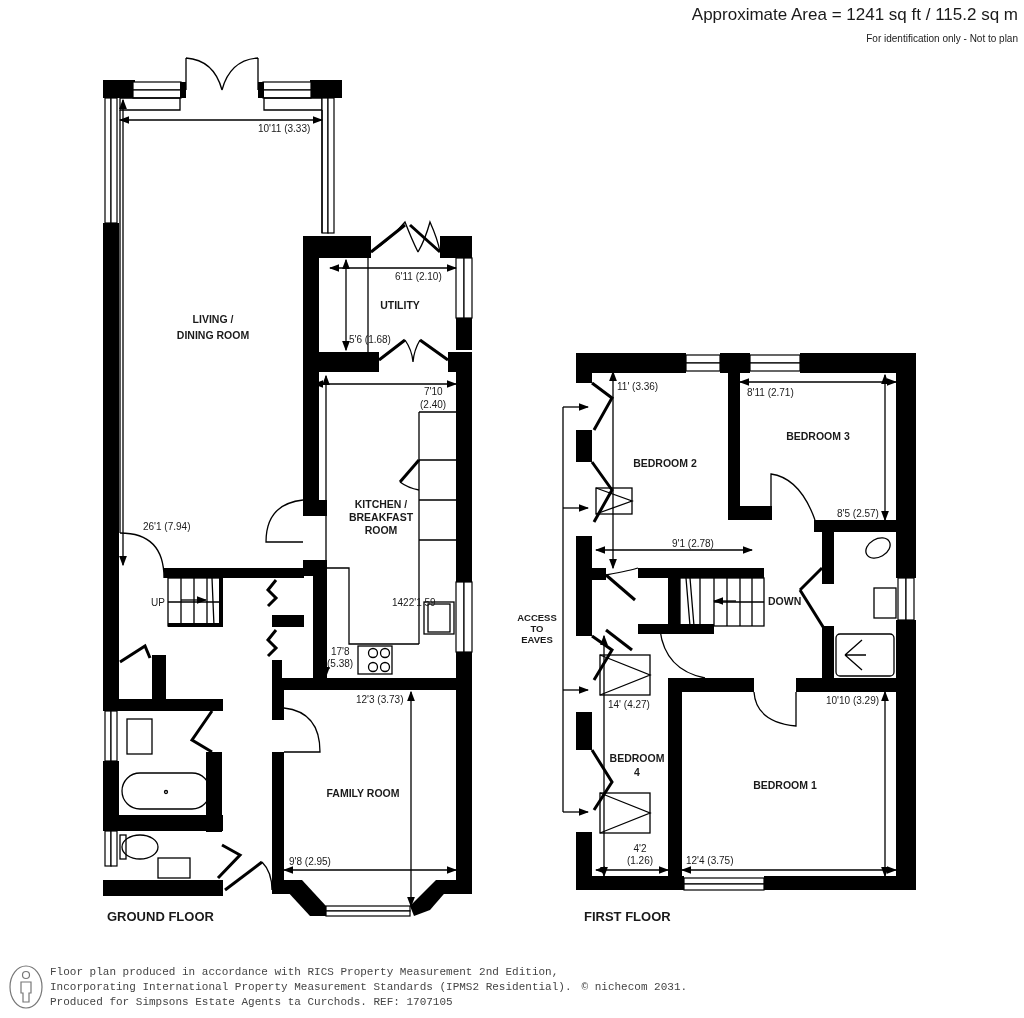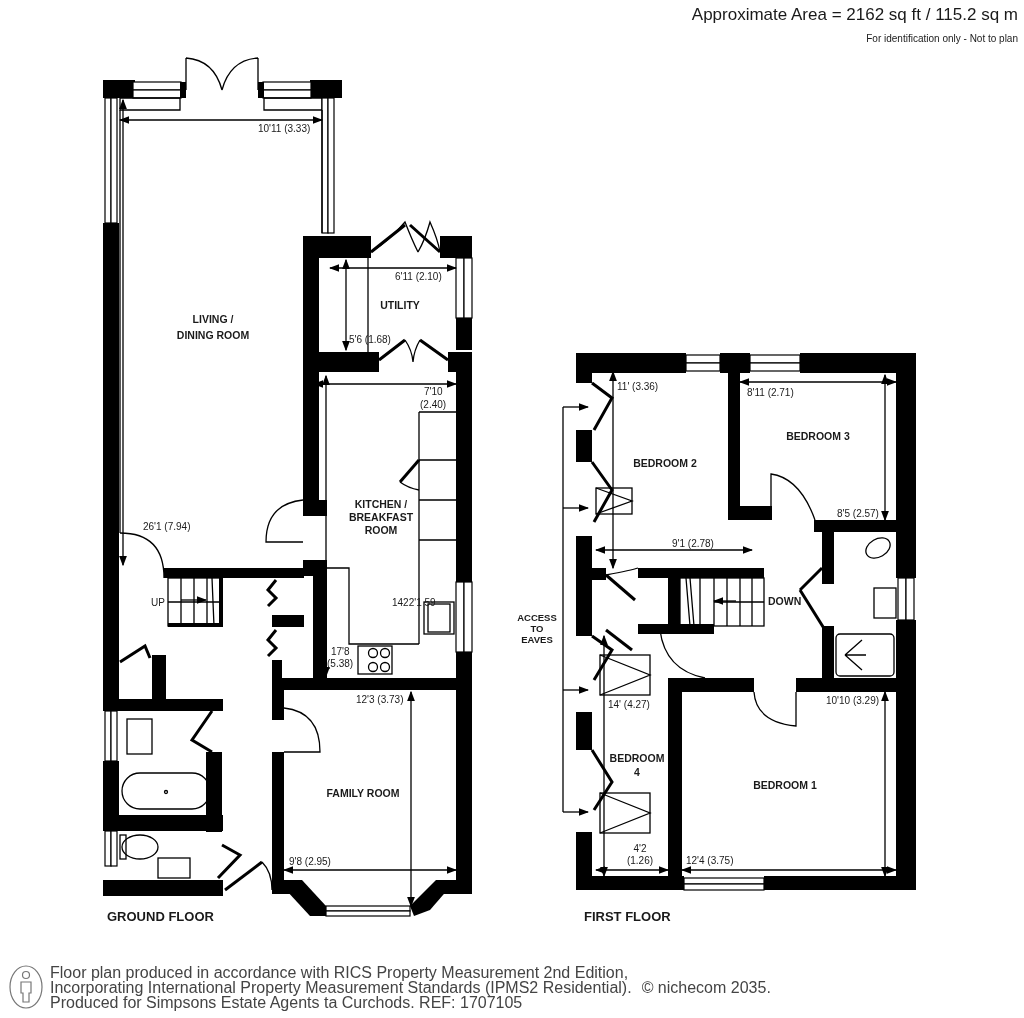--- a/index.html
+++ b/index.html
@@ -10,29 +10,29 @@
   svg.plan { position: absolute; left: 0; top: 0; }
   .wall { fill: #000; }
   .line { stroke: #000; fill: none; stroke-width: 1.3; }
   .thick { stroke: #000; fill: none; stroke-width: 3; }
   .win { fill: #fff; stroke: #000; stroke-width: 1.2; }
   .room-label { font-family: "Liberation Sans", sans-serif; font-weight: bold; font-size: 10.5px; fill: #1a1a1a; }
   .dim { font-family: "Liberation Sans", sans-serif; font-size: 10px; fill: #1a1a1a; }
   .floor-label { font-family: "Liberation Sans", sans-serif; font-weight: bold; font-size: 13px; fill: #1a1a1a; }
   .footer { position: absolute; left: 8px; top: 964px; display: flex; align-items: center; }
   .footer-icon { width: 36px; height: 46px; margin-right: 6px; }
-  .footer-text { font-size: 16px; line-height: 15px; color: #444; }
+  .footer-text { font-size: 11px; line-height: 15px; color: #444; font-family: Liberation Mono, monospace; }
   .footer-text span { display: block; }
   .copyright { margin-left: 10px; }
 </style>
 </head>
 <body>
 
 <div class="header-area">
-  <div class="area-title">Approximate Area = 2162 sq ft / 115.2 sq m</div>
+  <div class="area-title">Approximate Area = 1241 sq ft / 115.2 sq m</div>
   <div class="area-sub">For identification only - Not to plan</div>
 </div>
 
 <svg class="plan" width="1024" height="1018" viewBox="0 0 1024 1018">
   <defs>
     <marker id="arr" markerWidth="8" markerHeight="8" refX="7" refY="4" orient="auto-start-reverse">
       <path d="M0,1 L8,4 L0,7 Z" fill="#000"></path>
     </marker>
   </defs>
 
@@ -295,17 +295,17 @@
 <div class="footer">
   <svg class="footer-icon" viewBox="0 0 36 46">
     <ellipse cx="18" cy="23" rx="16" ry="21" fill="none" stroke="#777" stroke-width="1.2"></ellipse>
     <circle cx="18" cy="11" r="3.5" fill="none" stroke="#777" stroke-width="1.2"></circle>
     <path d="M13 18 L23 18 L23 29 L21 29 L21 38 L15 38 L15 29 L13 29 Z" fill="none" stroke="#777" stroke-width="1.2"></path>
   </svg>
   <div class="footer-text">
     <span>Floor plan produced in accordance with RICS Property Measurement 2nd Edition,</span>
     <span style="display:flex;justify-content:space-between;">
       <span>Incorporating International Property Measurement Standards (IPMS2 Residential).</span>
-      <span class="copyright">© nichecom 2035.</span>
+      <span class="copyright">© nichecom 2031.</span>
     </span>
     <span>Produced for Simpsons Estate Agents ta Curchods.   REF: 1707105</span>
   </div>
 </div>
 
 </body></html>

